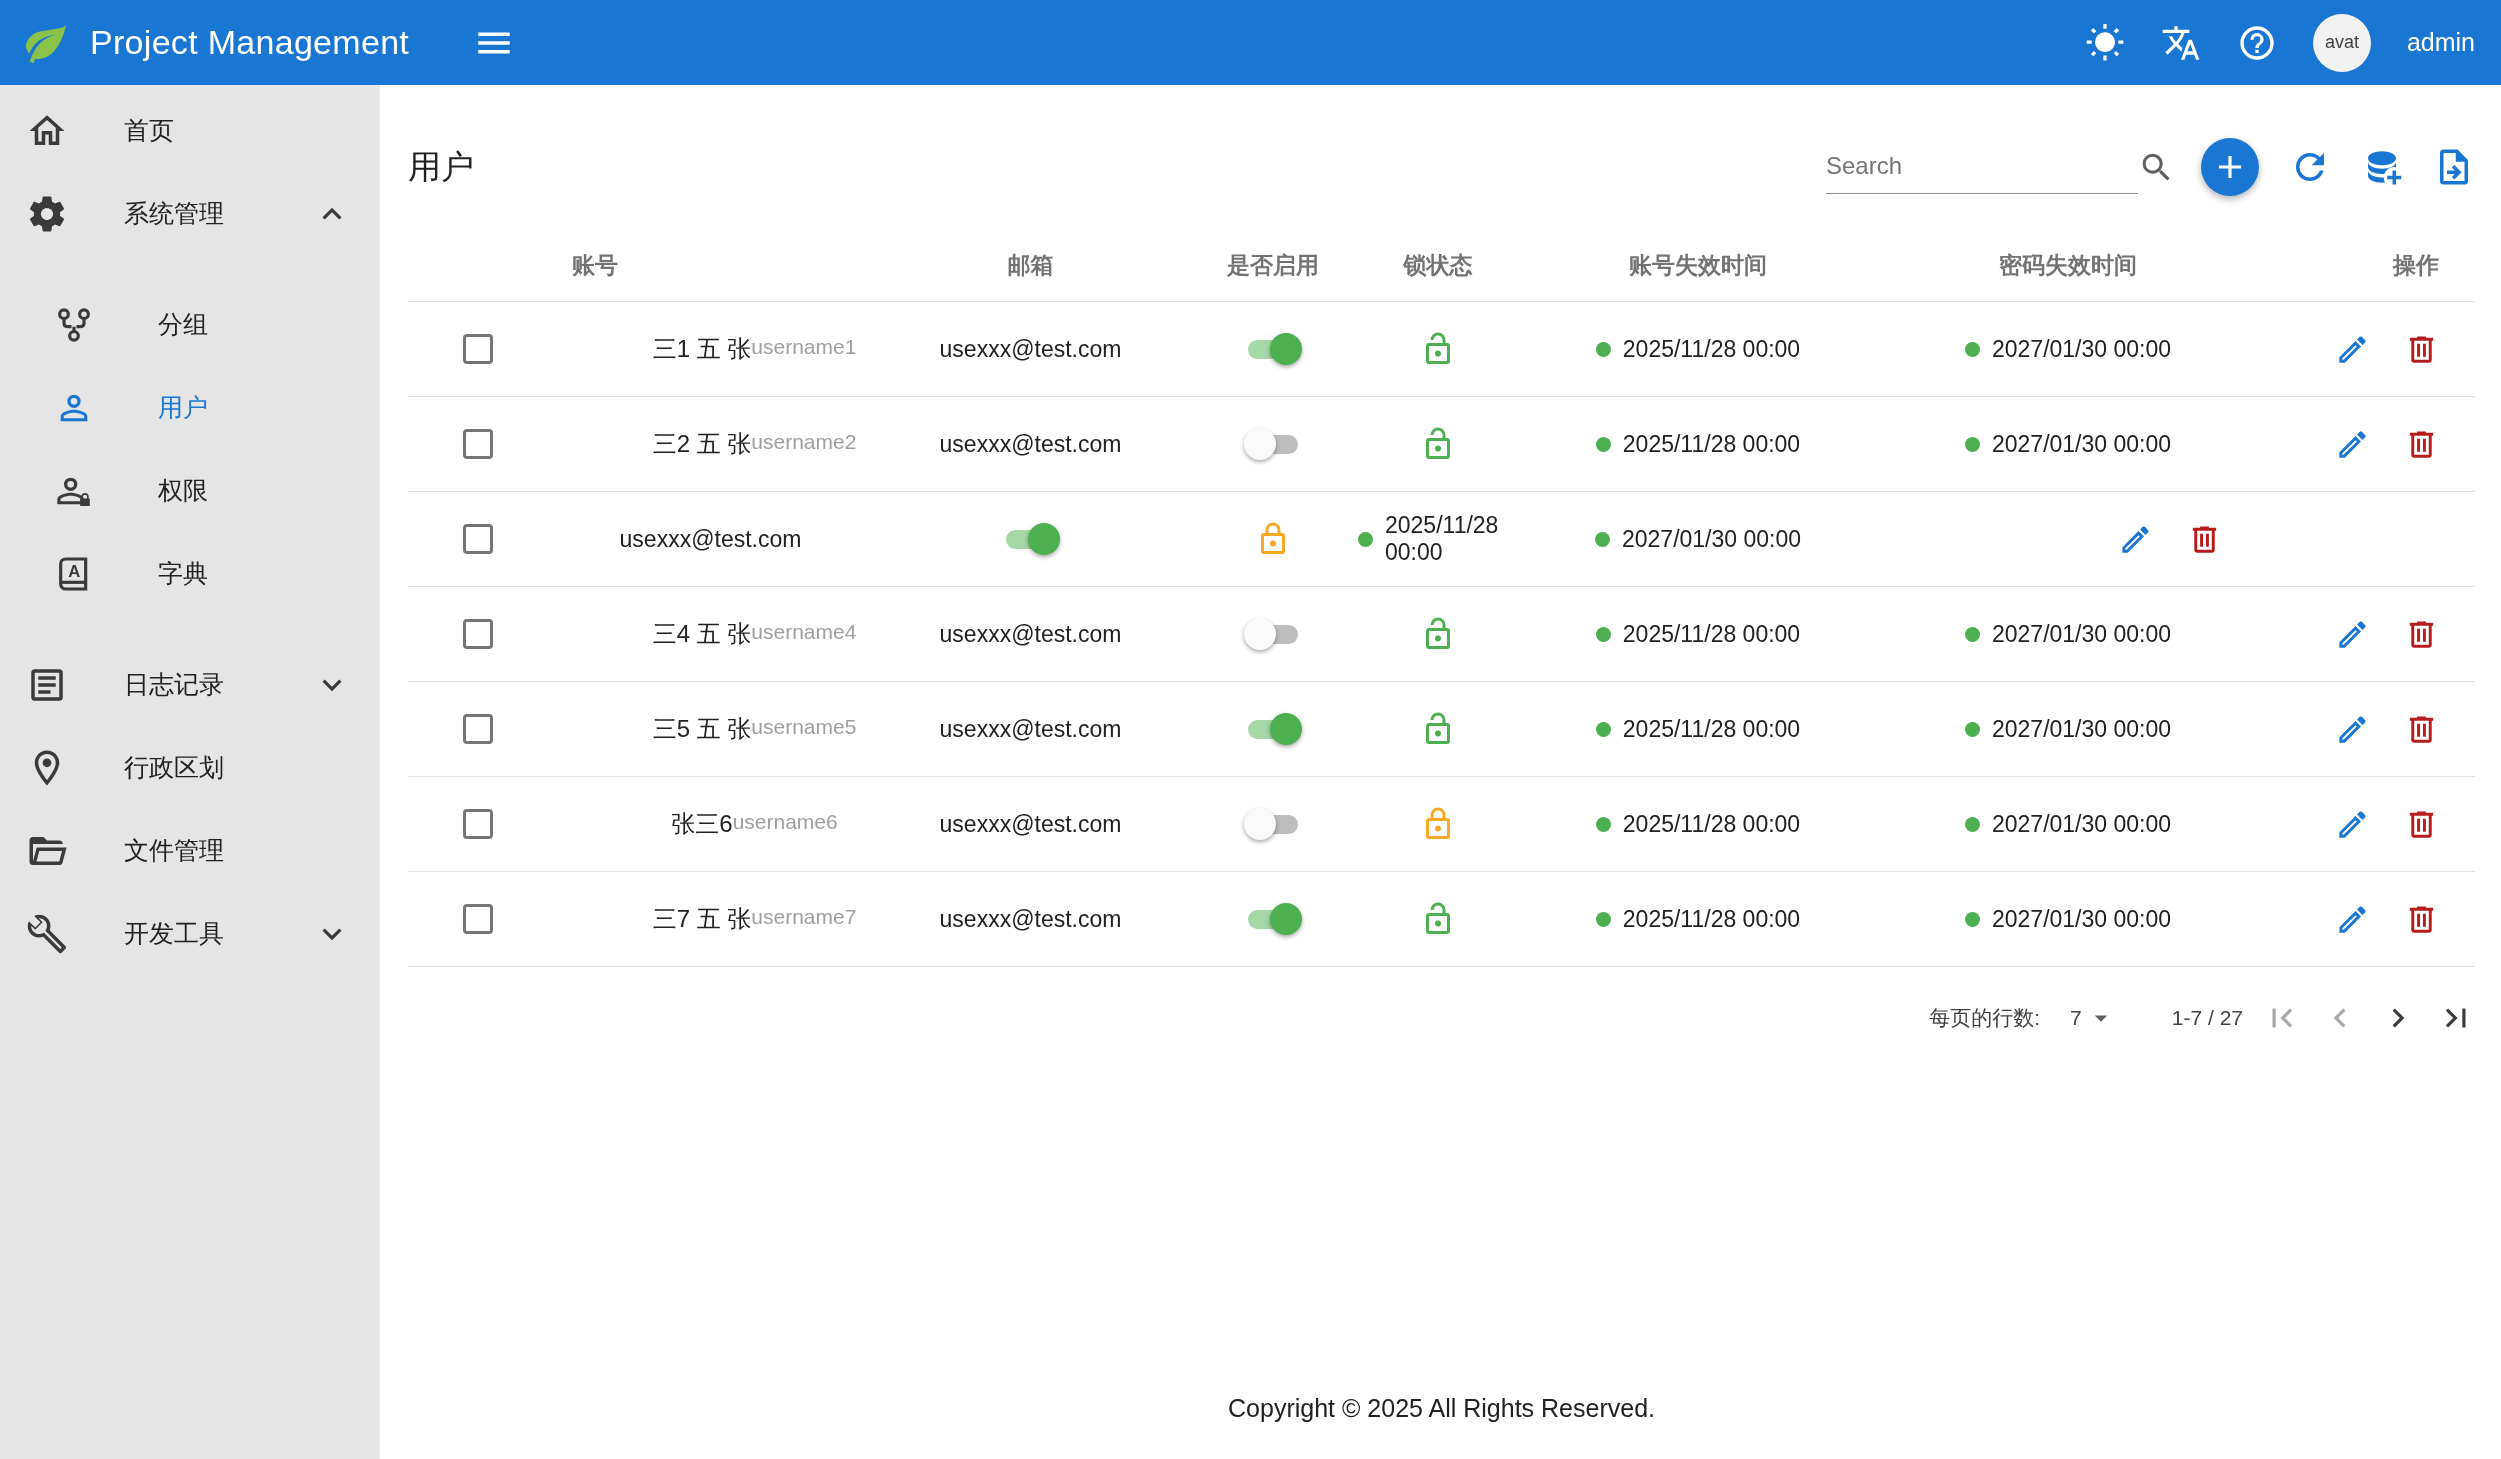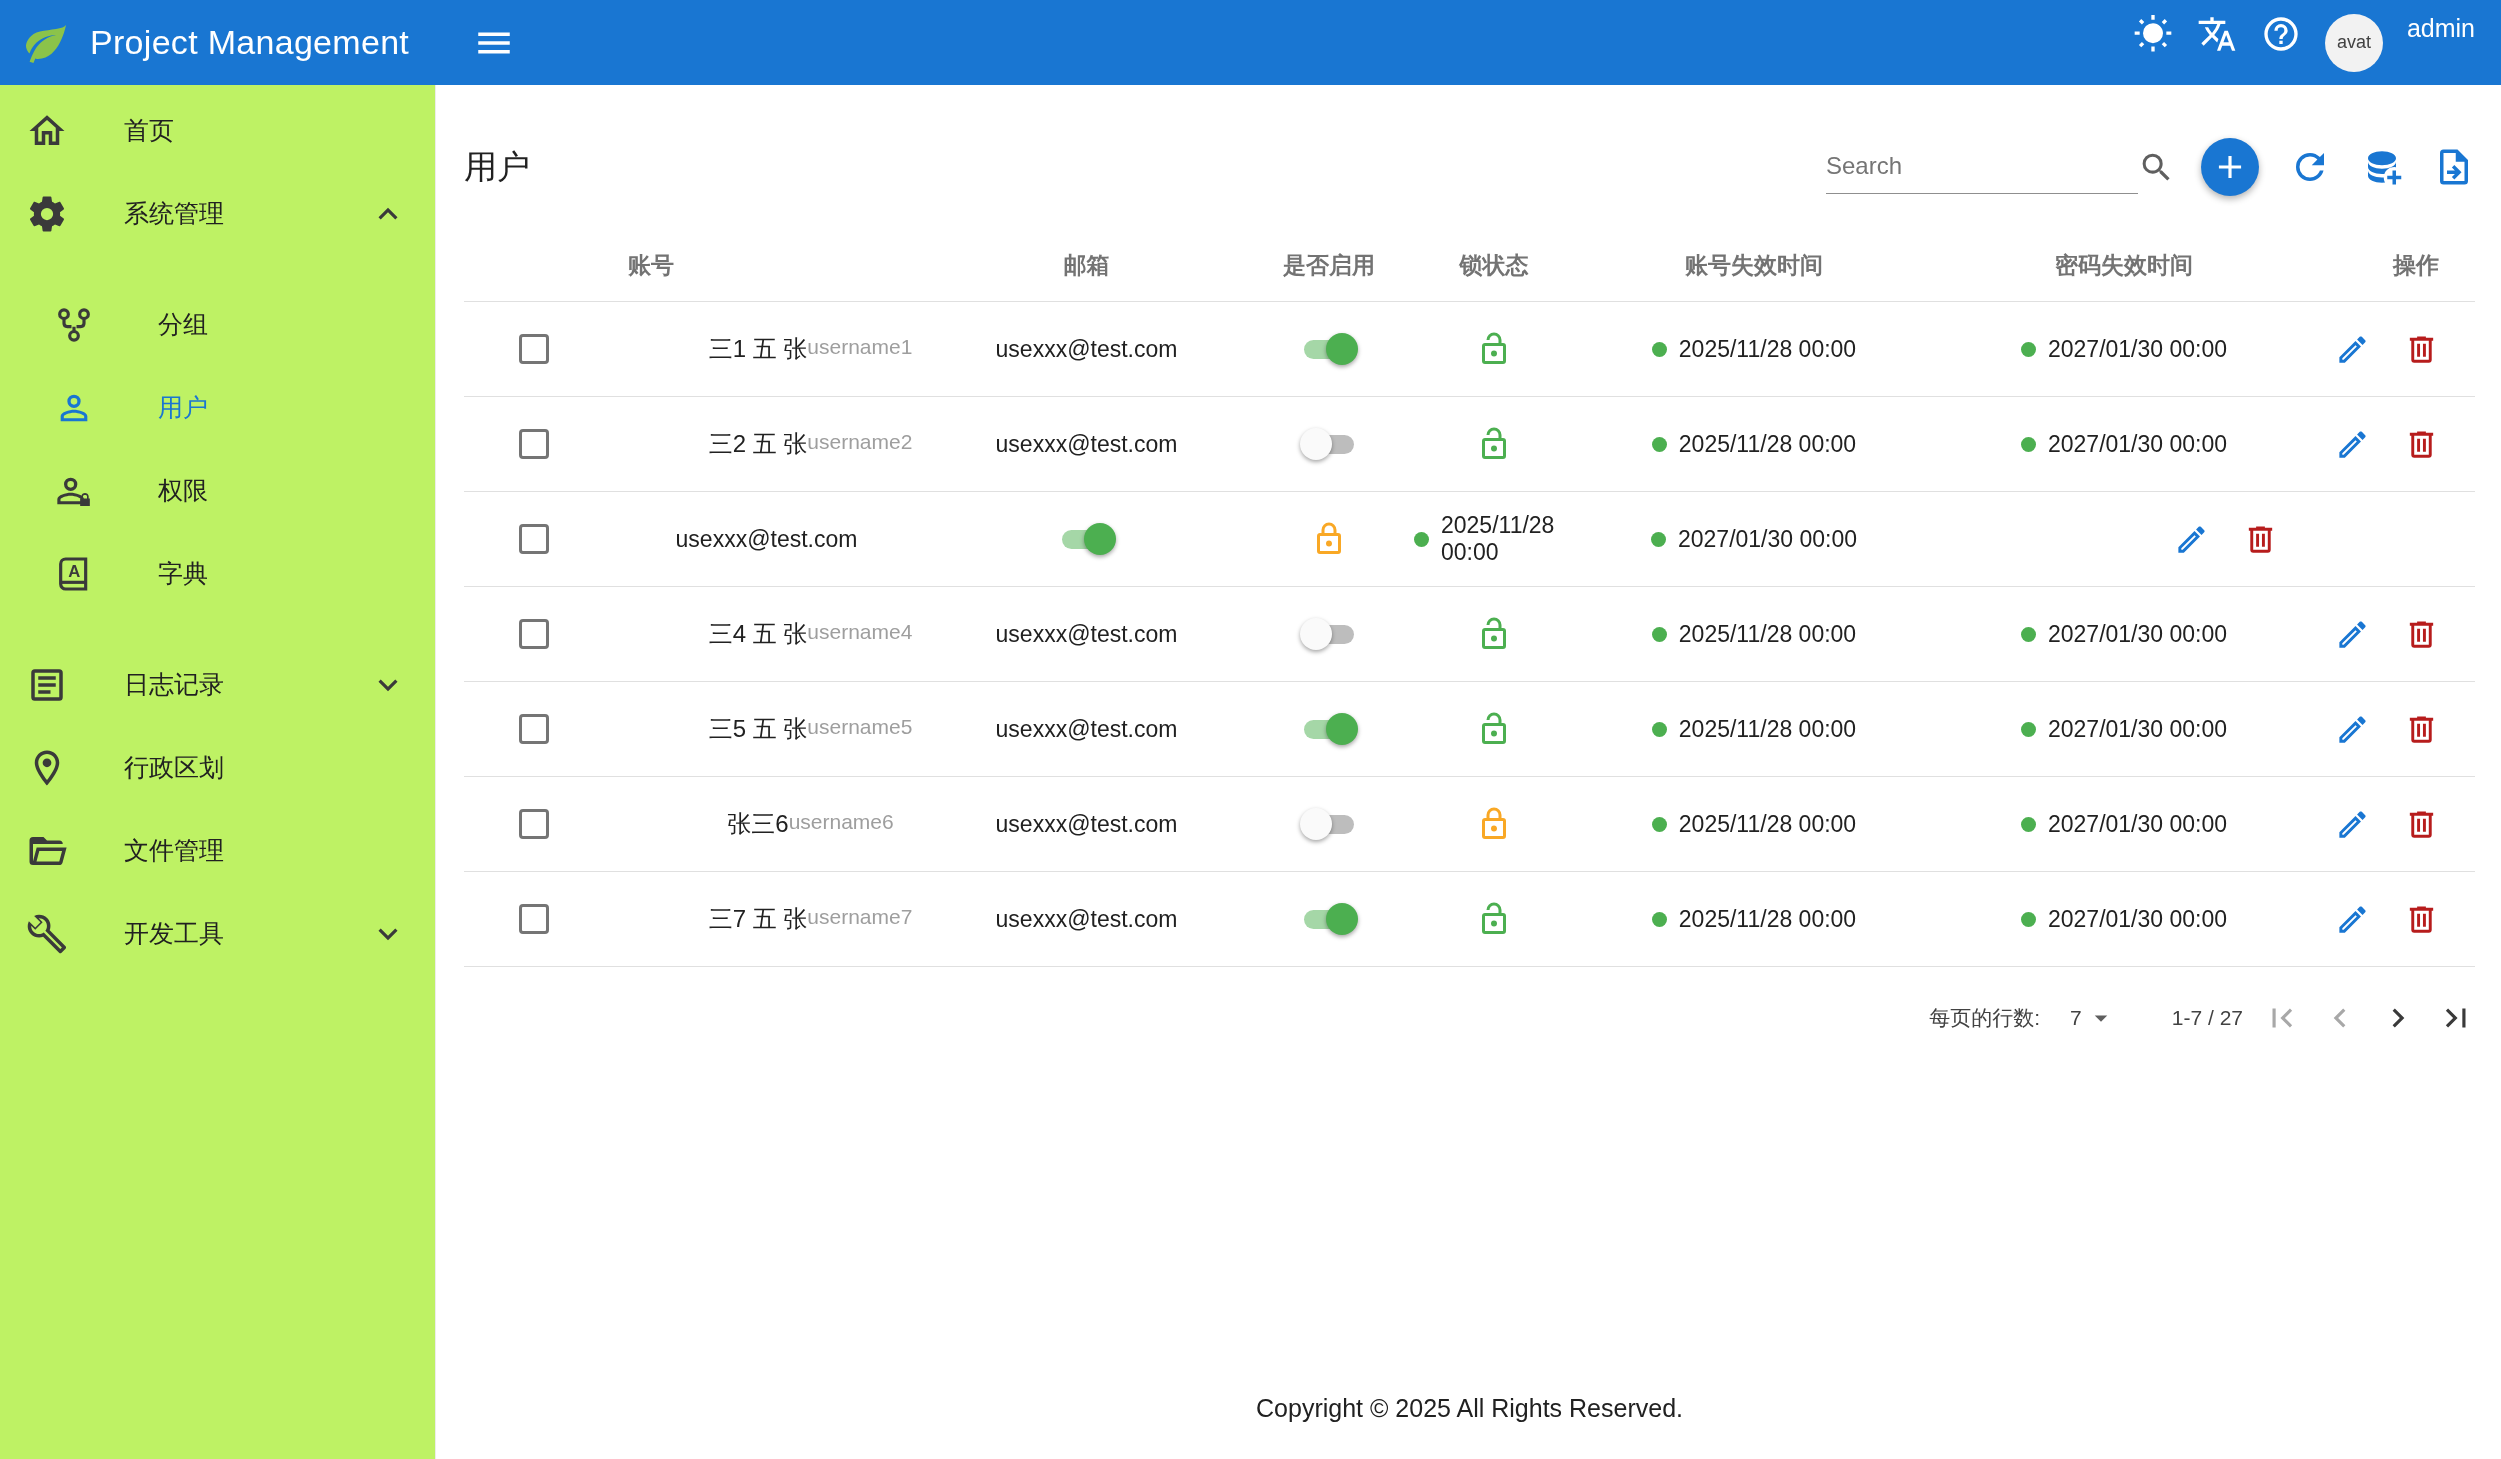--- a/index.html
+++ b/index.html
@@ -6,28 +6,28 @@
   html,body{width:2501px;height:1459px}
   body{font-family:"Liberation Sans","DejaVu Sans",sans-serif;background:#fff;color:#212121;overflow:hidden}
   svg{display:block;width:100%;height:100%}
 
   
   .app-header{height:85px;background:#1976d2;display:flex;align-items:center;padding:0 26px 0 22px;color:#fff}
   .logo{width:48px;height:48px;flex-shrink:0}
   .app-title{font-size:34px;font-weight:500;margin-left:20px;letter-spacing:.3px;white-space:nowrap}
   .menu-btn{width:42px;height:42px;margin-left:64px;cursor:pointer;color:#fff}
   .header-spacer{flex:1}
-  .header-actions{display:flex;align-items:flex-start;gap:24px}
+  .header-actions{display:flex;align-items:center;gap:36px}
   .hdr-icon{width:40px;height:40px;cursor:pointer;color:#fff}
   .avatar{width:58px;height:58px;border-radius:50%;background:#f2f2f2;color:#424242;display:flex;align-items:center;justify-content:center;font-size:18px;cursor:pointer;overflow:hidden}
   .hdr-user{font-size:25px;cursor:pointer}
 
   
   .layout{display:flex;height:1374px}
-  .sidebar{width:436px;flex-shrink:0;border-right:1px solid #ececec;padding-top:4px;background:#bef264}
+  .sidebar{width:380px;flex-shrink:0;border-right:1px solid #ececec;padding-top:4px;background:#e5e5e5}
   .nav-item{height:83px;display:flex;align-items:center;position:relative;padding-left:26px;cursor:pointer;color:#212121}
   .nav-icon{width:42px;height:42px;color:#3a3a3a;flex-shrink:0}
   .nav-label{margin-left:56px;font-size:25px;white-space:nowrap}
   .nav-item.child{padding-left:54px}
   .nav-item.child .nav-icon{width:40px;height:40px}
   .nav-item.child .nav-label{margin-left:64px}
   .nav-item.active{color:#1976d2}
   .nav-item.active .nav-icon{color:#1976d2}
   .nav-chevron{position:absolute;right:28px;width:38px;height:38px;color:#3a3a3a}
   .nav-gap{margin-top:28px}

